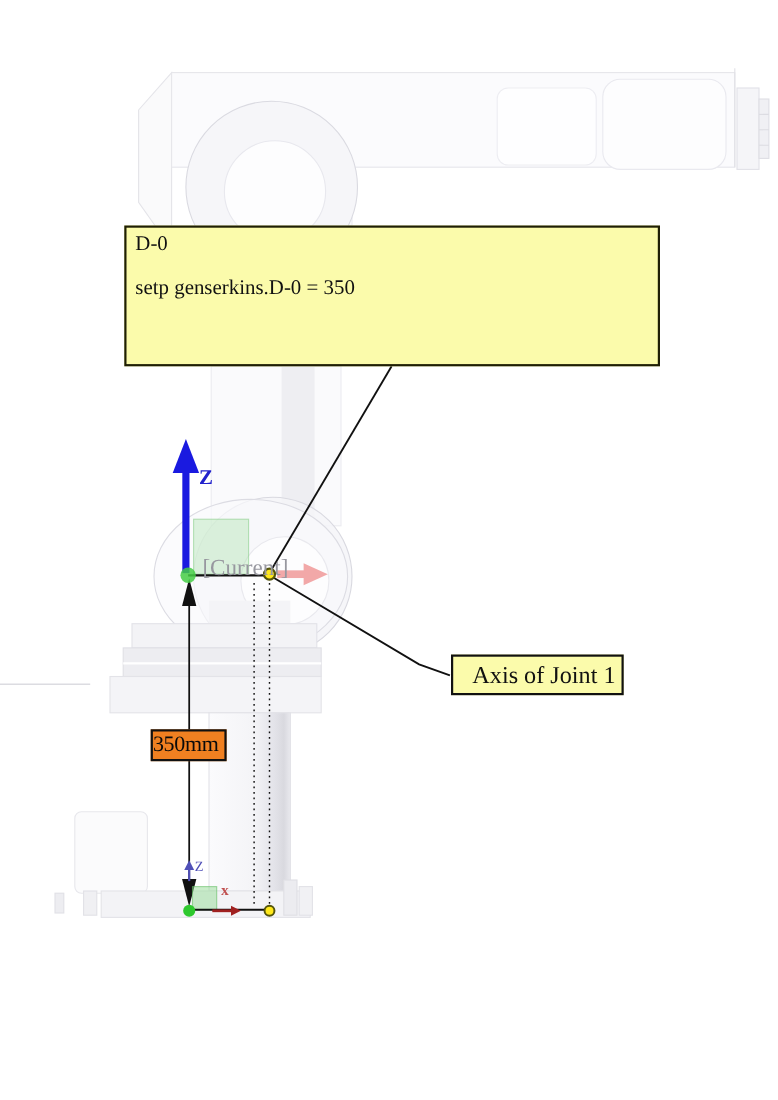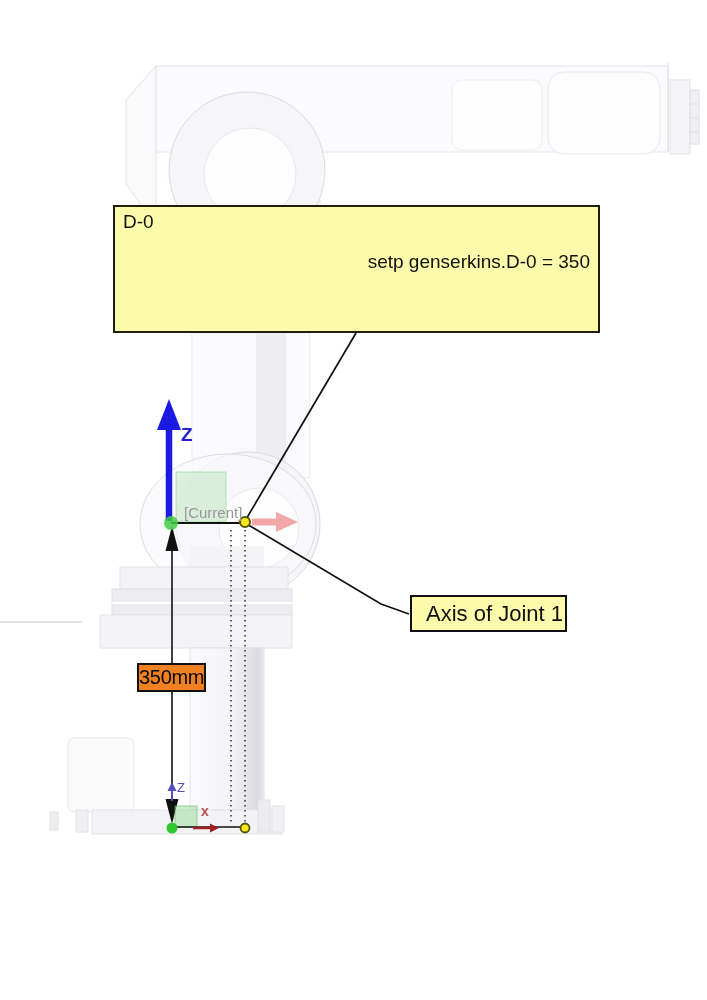--- a/index.html
+++ b/index.html
@@ -1,44 +1,44 @@
 <!DOCTYPE html>
 <html><head>
 <meta charset="utf-8">
 <style>
   html,body{margin:0;padding:0;background:#ffffff;}
   #stage{
     position:relative;width:707px;height:1000px;background:#ffffff;
     font-family:"Liberation Sans",sans-serif;overflow:hidden;
   }
   #scene{position:absolute;left:0;top:0;width:707px;height:1000px;}
-  .overlay{position:absolute;box-sizing:border-box;}
+  .overlay{position:absolute;box-sizing:border-box;font-family:Liberation Serif, serif;}
   .callout{
     left:113px;top:205px;width:487px;height:128px;
     background:#FBFBAB;border:2px solid #1f1f05;
     color:#111;font-size:19px;line-height:20px;
     padding:5px 8px;
   }
   .callout .title{margin-bottom:20px;}
-  .callout .cmd{margin-top:20px;text-align:right;}
+  .callout .cmd{margin-top:20px;}
   .axis-label{
     left:410px;top:595px;width:157px;height:37px;
     background:#FBFBAB;border:2px solid #111;
     color:#111;font-size:22px;line-height:33px;text-align:center;
     white-space:nowrap;
     padding-left:12px;
   }
   .dim-label{
     left:137px;top:663px;width:69px;height:29px;
     background:#F08021;border:2px solid #111;
     color:#0a0a0a;font-size:20px;line-height:25px;
     letter-spacing:-0.3px;white-space:nowrap;
   }
   .zbig{left:181px;top:424px;color:#2222CC;font-size:19px;font-weight:bold;}
-  .current{left:184px;top:504px;color:#97979F;font-size:15px;white-space:nowrap;}
+  .current{left:184px;top:504px;color:#97979F;font-size:21px;white-space:nowrap;}
   .minz{left:177px;top:780px;color:#5050B8;font-size:13px;}
   .minx{left:201px;top:803px;color:#C05050;font-size:14px;font-weight:bold;}
 </style>
 </head>
 <body>
 
 <div id="stage">
 
   <svg id="scene" viewBox="0 0 707 1000">
     <defs>

